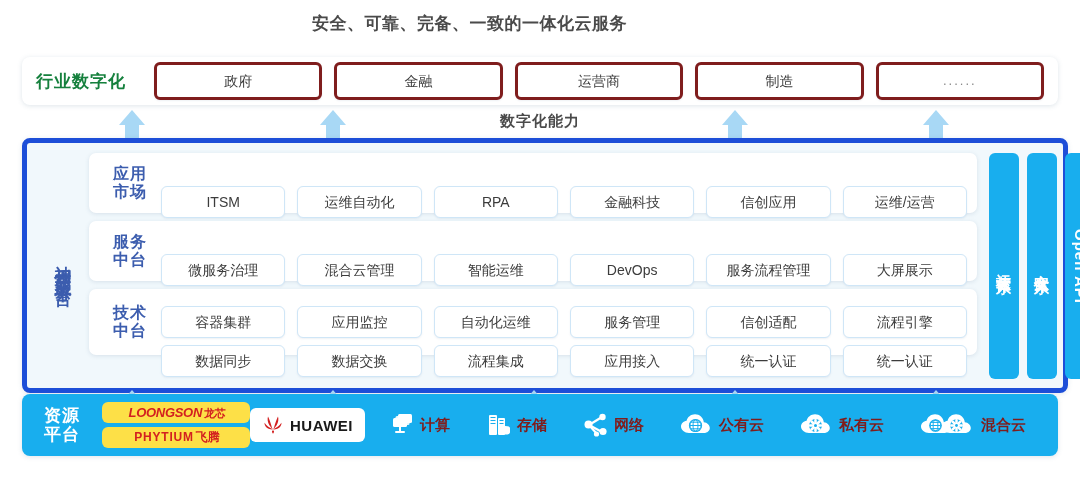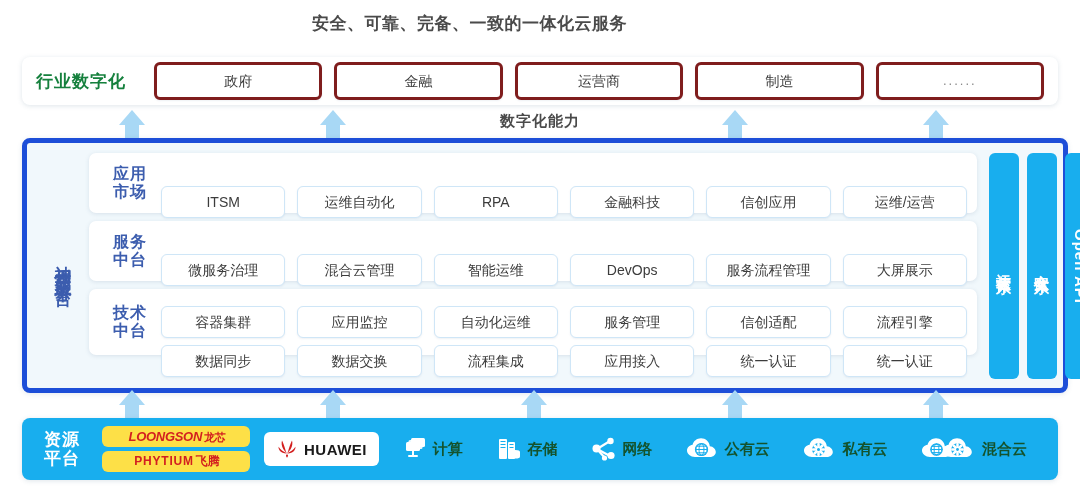--- a/index.html
+++ b/index.html
@@ -115,21 +115,21 @@
     display:flex;align-items:center;justify-content:center;
     writing-mode:vertical-rl;letter-spacing:2px;line-height:1;
   }
   .pillar.latin{letter-spacing:1px;}
   #pillar-ops{left:962px;}
   #pillar-sec{left:1000px;}
   #pillar-api{left:1038px;}
 
   
   #resource-bar{
-    position:absolute;left:22px;top:418px;width:1036px;height:62px;
+    position:absolute;left:22px;top:394px;width:1036px;height:62px;
     background:#18aeee;border-radius:8px;
     display:flex;align-items:center;
     box-sizing:border-box;padding:0 14px;
     box-shadow:0 1px 5px rgba(80,110,140,.18);
   }
   #resource-bar .res-label{
     font-size:17px;font-weight:bold;color:#fff;
     line-height:1.12;text-align:center;letter-spacing:1px;
     flex:0 0 52px;
   }
@@ -145,28 +145,28 @@
     font-size:13px;font-weight:bold;font-style:italic;color:#d32020;
     letter-spacing:-.3px;white-space:nowrap;
   }
   .logo-loongson span{font-style:normal;font-size:11px;margin-left:2px;}
   .logo-phytium{
     font-size:12px;font-weight:bold;color:#d32020;
     letter-spacing:.8px;white-space:nowrap;
   }
   .logo-phytium span{letter-spacing:0;margin-left:2px;}
   .logo-huawei{
-    background:#fff;border-radius:6px;height:34px;margin-left:14px;
+    background:#fff;border-radius:6px;height:34px;
     display:flex;align-items:center;gap:6px;padding:0 12px;flex:0 0 auto;
   }
   .hw-text{font-size:15px;font-weight:bold;color:#1a1a1a;letter-spacing:.5px;}
 
   .res-items{display:flex;align-items:center;flex:1;justify-content:space-around;margin-left:6px;}
   .res-item{display:flex;align-items:center;gap:5px;}
-  .res-item .res-text{font-size:15px;font-weight:bold;color:#14532d;white-space:nowrap;}
+  .res-item .res-text{font-size:15px;font-weight:bold;color:#7f1d1d;white-space:nowrap;}
   .icon-svg{display:block;}
 </style>
 </head>
 <body>
 
 <div class="title">安全、可靠、完备、一致的一体化云服务</div>
 
 <div class="panel" id="industry-row">
   <div class="row-label">行业数字化</div>
   <div class="ind-chips">

